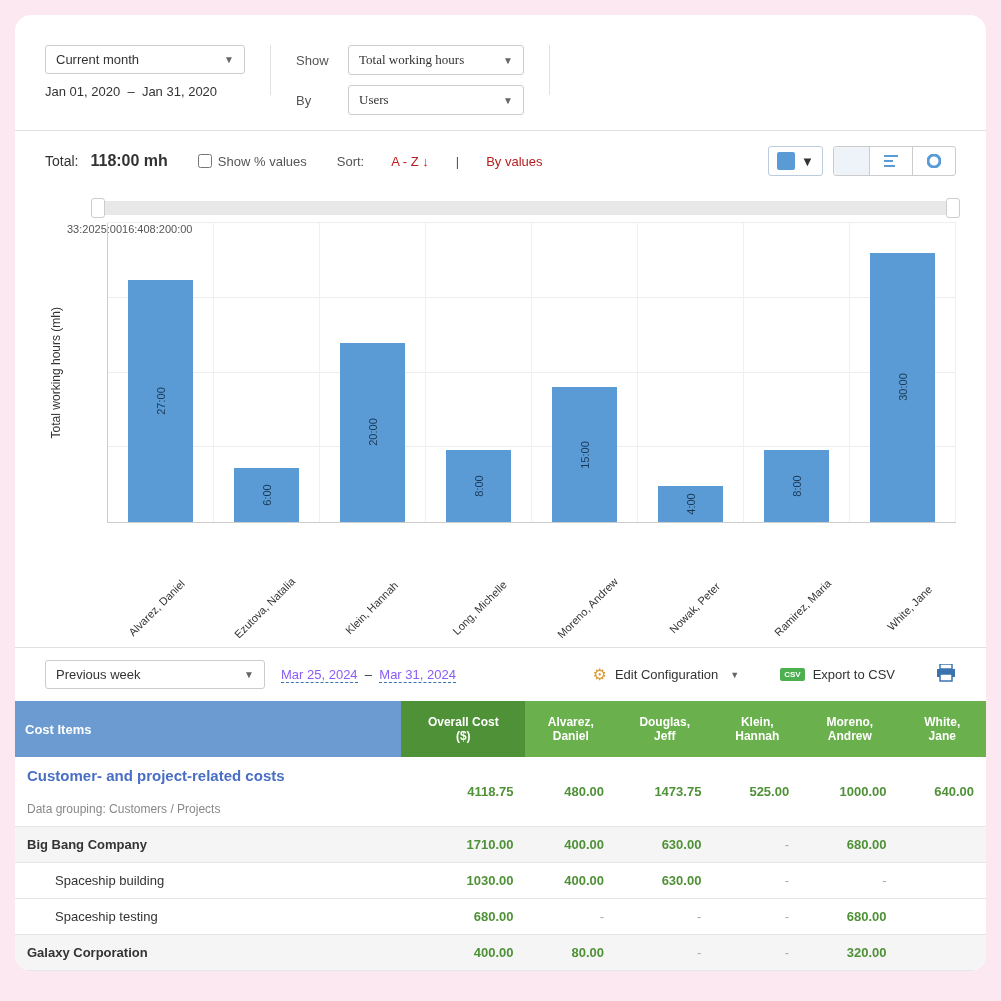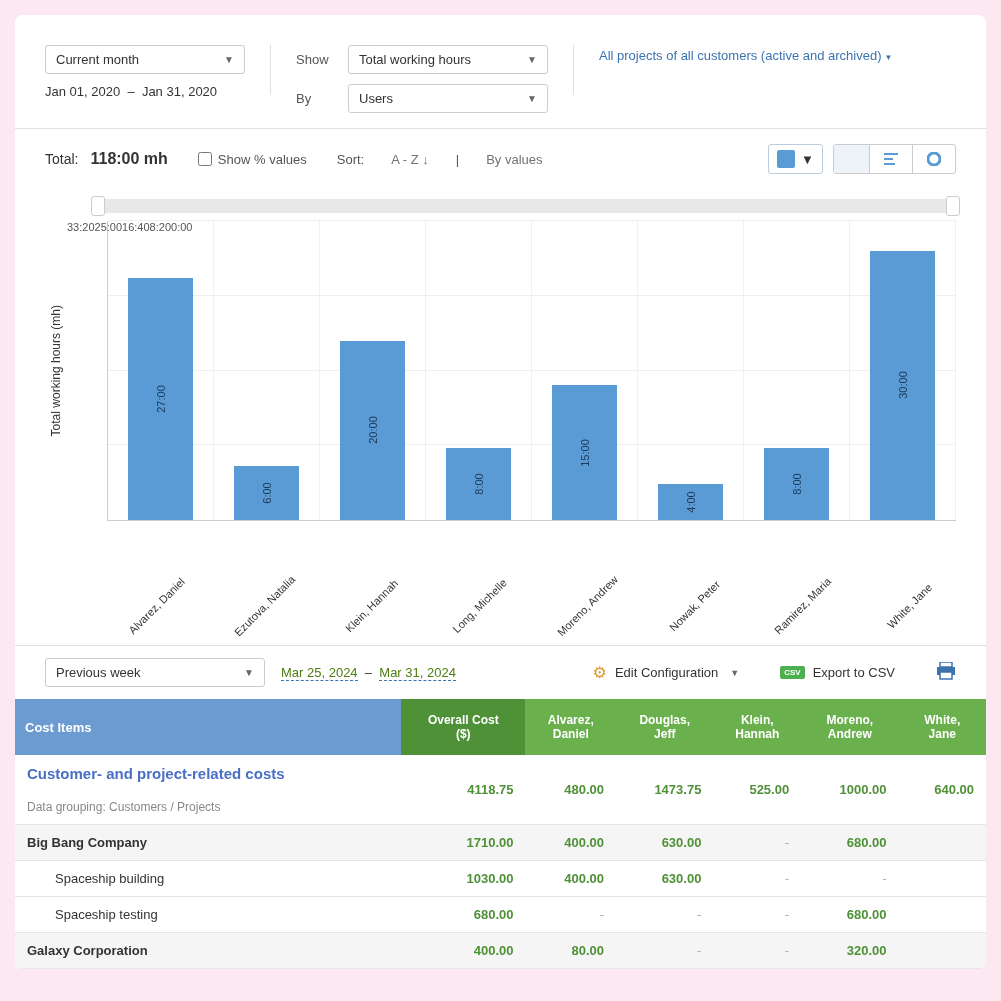--- a/index.html
+++ b/index.html
@@ -1,39 +1,39 @@
 <!DOCTYPE html>
 <html><head>
 <meta charset="utf-8">
 <style>
 * { box-sizing: border-box; margin: 0; padding: 0; }
 body { font-family: Arial, sans-serif; font-size: 13px; color: #333; background: #fce8f0; padding: 15px; }
-.page { background: #fff; border-radius: 8px; padding: 30px 0 0 0; overflow: hidden; }
+.page { background: #fff; border-radius: 16px; padding: 30px 0 0 0; overflow: hidden; }
 .top-controls { display: flex; align-items: flex-start; padding: 0 30px; gap: 25px; border-bottom: 1px solid #e0e0e0; padding-bottom: 15px; }
 .sel { background: #fff; border: 1px solid #ccc; border-radius: 3px; padding: 6px 10px; display: flex; justify-content: space-between; align-items: center; cursor: pointer; font-size: 13px; }
 .sel .caret { font-size: 10px; color: #666; }
 .period-group { display: flex; flex-direction: column; gap: 8px; width: 200px; }
 .daterange { color: #333; font-size: 13px; padding: 2px 0; }
 .showby-group { display: flex; flex-direction: column; gap: 10px; }
 .showby-row { display: flex; align-items: center; gap: 12px; }
 .showby-row .lbl { width: 40px; color: #555; }
-.showby-row .sel { width: 200px; }
+.showby-row .sel { width: 176px; font-family: Liberation Serif, serif; }
 .vsep { width: 1px; background: #e0e0e0; height: 50px; }
 .staff-group { display: flex; flex-direction: column; gap: 10px; padding-top: 3px; }
 .info-icon { display: inline-flex; width: 14px; height: 14px; border: 1px solid #68a4d8; color: #68a4d8; border-radius: 2px; align-items: center; justify-content: center; font-size: 10px; font-weight: bold; }
 .link { color: #3b73af; cursor: pointer; }
 .link .dcaret { font-size: 8px; margin-left: 3px; }
 .sort-row { display: flex; align-items: center; padding: 15px 30px; gap: 30px; }
 .total { display: flex; align-items: baseline; gap: 12px; }
 .total-lbl { font-size: 14px; }
 .total-val { font-size: 16px; font-weight: bold; }
 .chk { display: flex; align-items: center; gap: 6px; cursor: pointer; color: #555; }
 .chk input { width: 14px; height: 14px; }
 .sort-opts { display: flex; align-items: center; gap: 27px; color: #555; }
-.sort-opts .slink { color: #737373; cursor: pointer; }
+.sort-opts .slink { color: #b91c1c; cursor: pointer; }
 .spacer { flex: 1; }
 .view-btns { display: flex; gap: 10px; }
 .color-btn { display: flex; align-items: center; border: 1px solid #bcd; border-radius: 3px; padding: 5px 8px; cursor: pointer; gap: 6px; }
 .swatch { width: 18px; height: 18px; background: #5b9bd5; border-radius: 2px; }
 .btn-group { display: flex; border: 1px solid #ccc; border-radius: 3px; overflow: hidden; }
 .btn-group .btn { padding: 6px 14px; cursor: pointer; display: flex; align-items: center; justify-content: center; border-right: 1px solid #ccc; }
 .btn-group .btn:last-child { border-right: none; }
 .btn-group .btn.active { background: #eef3f9; }
 .chart-wrap { padding: 0 30px 30px; margin-top: 10px; position: relative; }
 .scroll-track { height: 14px; background: #e8e8e8; border-radius: 7px; margin: 0 0 8px 50px; position: relative; }
@@ -46,21 +46,21 @@
 .yaxis { display: flex; flex-direction: row; width: 40px; font-size: 11px; color: #555; text-align: right; padding-right: 6px; height: 300px; }
 .plot { flex: 1; position: relative; height: 300px; border-left: 1px solid #ccc; border-bottom: 1px solid #ccc; display: flex; align-items: flex-end; }
 .grid-h { position: absolute; left: 0; right: 0; border-top: 1px solid #eee; }
 .bar-col { flex: 1; display: flex; justify-content: center; align-items: flex-end; position: relative; height: 100%; border-right: 1px solid #f0f0f0; }
 .bar { width: 62%; background: #5b9bd5; position: relative; }
 .bar-lbl { position: absolute; left: 50%; top: 50%; transform: translate(-50%, -50%) rotate(-90deg); font-size: 11px; color: #1b3a57; white-space: nowrap; }
 .xaxis { display: flex; margin-left: 50px; }
 .xaxis .xlbl { flex: 1; text-align: center; font-size: 11px; color: #333; transform: rotate(-45deg); transform-origin: center; padding-top: 22px; white-space: nowrap; }
 .lower-controls { display: flex; align-items: center; padding: 12px 30px; border-top: 1px solid #e0e0e0; gap: 16px; }
 .lower-controls .sel { width: 220px; }
-.ddlink { color: #4d7c0f; border-bottom: 1px dashed #3b73af; cursor: pointer; }
+.ddlink { color: #8b5cf6; border-bottom: 1px dashed #3b73af; cursor: pointer; }
 .gear-icon { color: #d89b3a; font-size: 16px; }
 .csv-icon { display: inline-flex; background: #4caf50; color: #fff; font-size: 8px; font-weight: bold; padding: 2px 4px; border-radius: 2px; }
 table.costs { width: 100%; border-collapse: collapse; }
 table.costs th { background: #6b9bd1; color: #fff; font-weight: 600; padding: 14px 10px; text-align: left; font-size: 13px; }
 table.costs th.g { background: #6ab04c; text-align: center; font-size: 12px; }
 table.costs th.ov { background: #4f9137; text-align: center; font-size: 12px; }
 table.costs td { padding: 10px 12px; border-bottom: 1px solid #e5e5e5; text-align: right; color: #4f9137; font-weight: 600; font-size: 13px; }
 table.costs td:first-child { text-align: left; color: #333; font-weight: normal; }
 table.costs tr.section td:first-child { color: #496fc4; font-size: 15px; font-weight: 600; }
 table.costs tr.section .sub { color: #888; font-size: 12px; font-weight: normal; display: block; margin-top: 18px; }
@@ -98,23 +98,20 @@
       <div class="showby-row">
         <span class="lbl">By</span>
         <div class="sel">
           <span>Users</span>
           <span class="caret">▼</span>
         </div>
       </div>
     </div>
     <div class="vsep"></div>
     <div class="staff-group">
-      <div class="link">
-        <span>All projects of all customers (active and archived)</span><span class="dcaret">▼</span>
-      </div>
     </div>
   </div>
 
   <div class="sort-row">
     <div class="total">
       <span class="total-lbl">Total:</span>
       <span class="total-val">118:00 mh</span>
     </div>
     <label class="chk">
       <input type="checkbox" style="">

